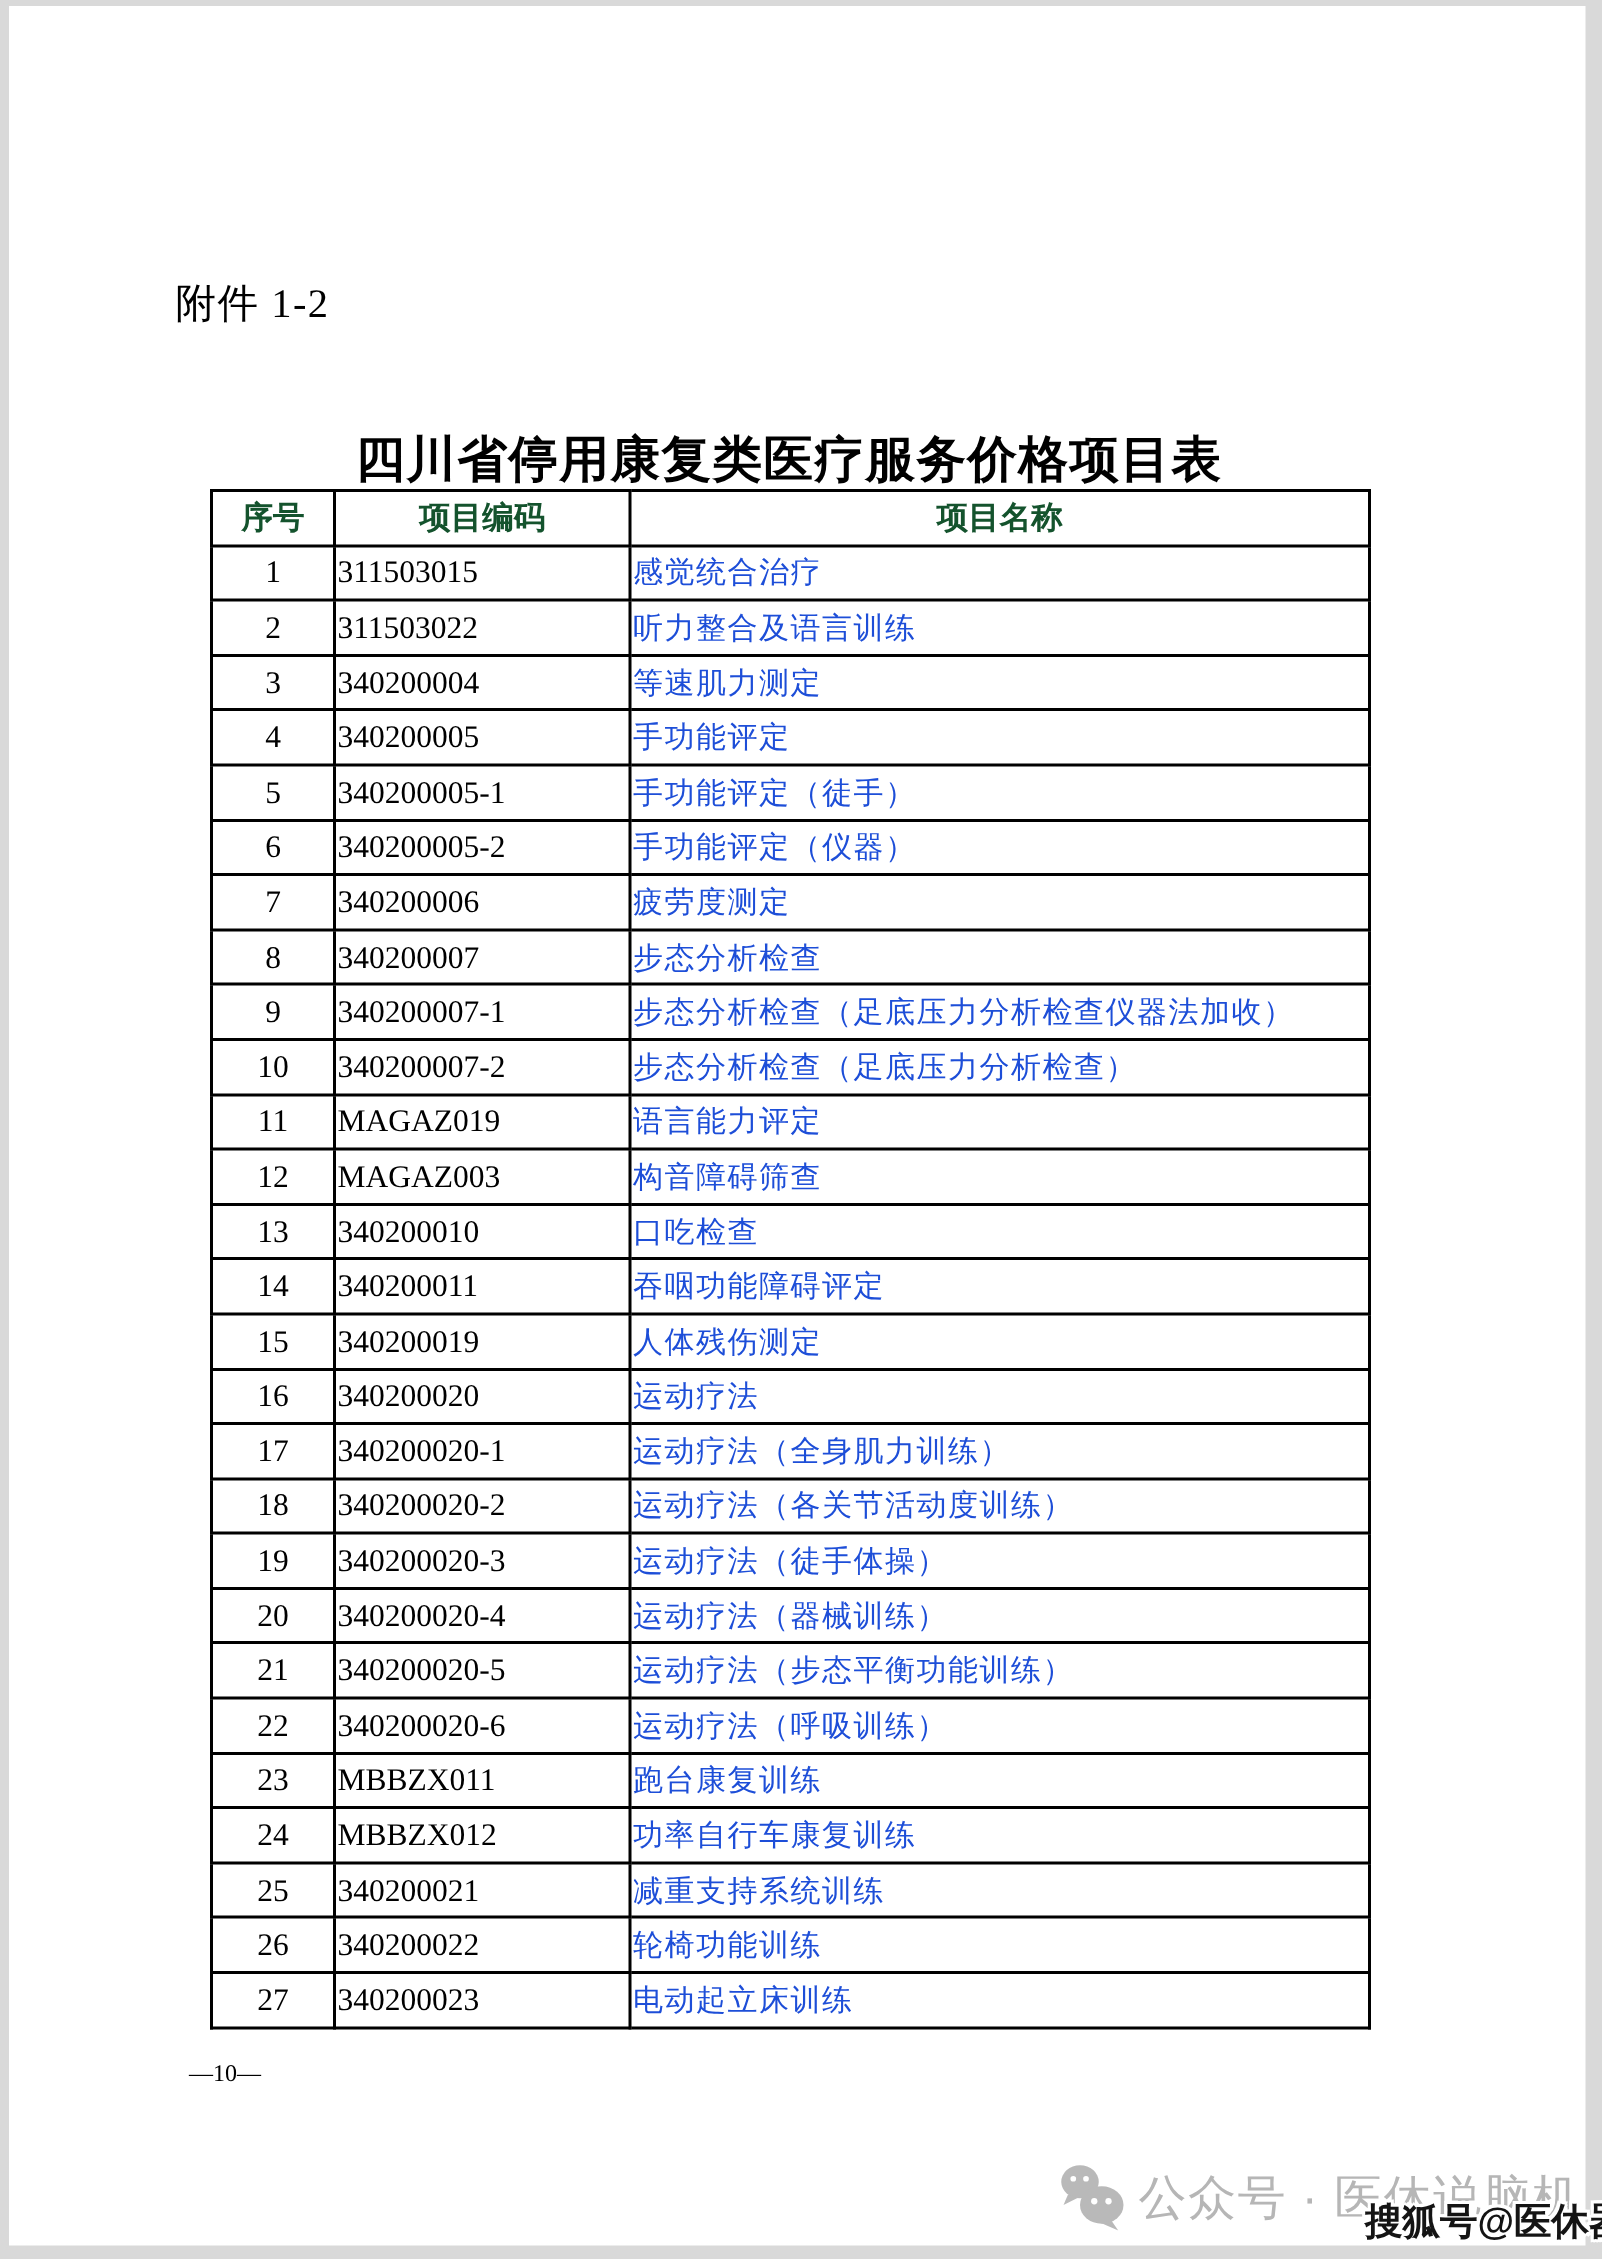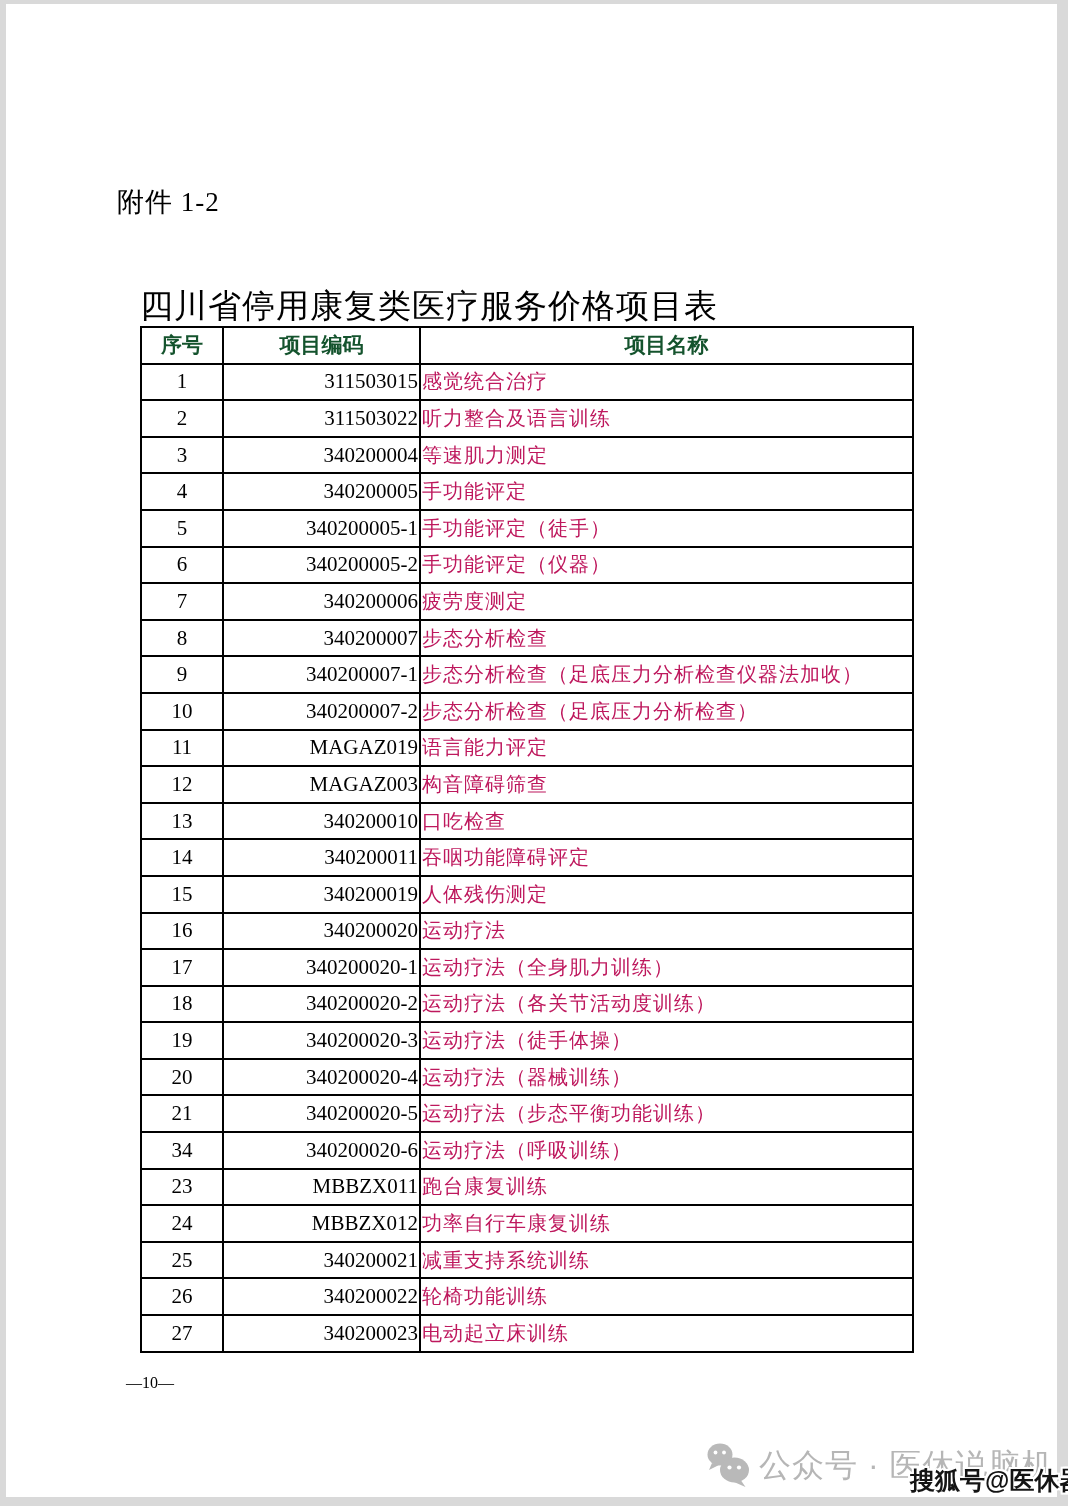--- a/index.html
+++ b/index.html
@@ -29,22 +29,23 @@
     font-size: 27px;
     color: #000;
     letter-spacing: 1px;
   }
   .doc-title {
     position: absolute;
     left: 140px;
     top: 284px;
     width: 772px;
     margin: 0;
+    text-align: center;
     font-size: 33px;
-    font-weight: 400;
+    font-weight: 700;
     color: #000;
     font-family: "Liberation Serif", "DejaVu Serif", serif;
     letter-spacing: 1px;
     white-space: nowrap;
   }
   table.price-table {
     position: absolute;
     left: 140px;
     top: 326px;
     width: 772px;
@@ -65,28 +66,28 @@
     font-size: 21px;
     text-align: center;
     color: #14532d;
   }
   td.col-index {
     text-align: center;
     font-size: 21px;
     color: #000;
   }
   td.col-code {
-    text-align: right;
+    text-align: left;
     font-size: 21px;
     color: #000;
   }
   td.col-name {
     text-align: left;
     font-size: 20px;
-    color: #be185d;
+    color: #1d4ed8;
     letter-spacing: 1px;
   }
   .page-number {
     position: absolute;
     left: 126px;
     top: 1374px;
     font-size: 16px;
     color: #000;
   }
   .wm-gray {
@@ -247,21 +248,21 @@
         <td class="col-index">20</td>
         <td class="col-code">340200020-4</td>
         <td class="col-name">运动疗法（器械训练）</td>
       </tr>
       <tr>
         <td class="col-index">21</td>
         <td class="col-code">340200020-5</td>
         <td class="col-name">运动疗法（步态平衡功能训练）</td>
       </tr>
       <tr>
-        <td class="col-index">34</td>
+        <td class="col-index">22</td>
         <td class="col-code">340200020-6</td>
         <td class="col-name">运动疗法（呼吸训练）</td>
       </tr>
       <tr>
         <td class="col-index">23</td>
         <td class="col-code">MBBZX011</td>
         <td class="col-name">跑台康复训练</td>
       </tr>
       <tr>
         <td class="col-index">24</td>

